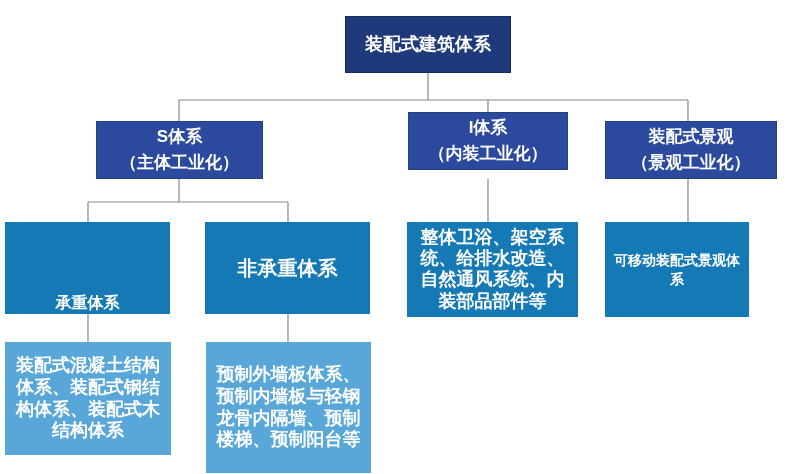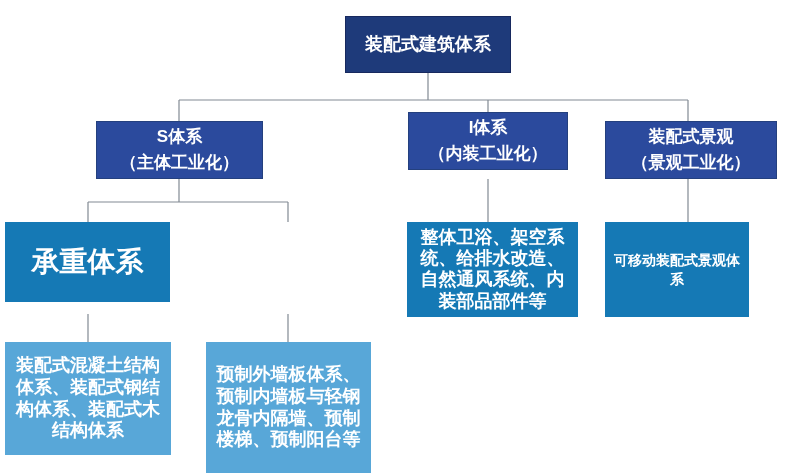--- a/index.html
+++ b/index.html
@@ -49,21 +49,21 @@
     font-size: 17px;
     line-height: 1.55;
   }
   #node-s-system   { left: 96px;  top: 121px; width: 167px; height: 58px; }
   #node-i-system   { left: 408px; top: 112px; width: 160px; height: 58px; }
   #node-landscape  { left: 605px; top: 121px; width: 172px; height: 58px; }
   
   .mid {
     background: var(--c-level3-bg, #1579b5);
   }
-  #node-load-bearing     { left: 5px;   top: 222px; width: 165px; height: 80px; font-size: 28px; }
+  #node-load-bearing     { left: 5px;   top: 222px; width: 165px; height: 92px; font-size: 16px; justify-content: flex-end; }
   #node-non-load-bearing { left: 205px; top: 222px; width: 165px; height: 92px; font-size: 20px; }
   #node-interior-items {
     left: 407px; top: 222px; width: 171px; height: 95px;
     font-size: 18px; line-height: 1.18;
     text-align: center; align-items: flex-start; justify-content: flex-start;
     padding: 5px 6px;
   }
   #node-movable-landscape {
     left: 605px; top: 222px; width: 144px; height: 95px;
     font-size: 14px; line-height: 1.3;
@@ -117,20 +117,23 @@
 
   <div class="node branch" id="node-landscape">
     <span>装配式景观</span>
     <span>（景观工业化）</span>
   </div>
 
   <div class="node mid" id="node-load-bearing">
     <span>承重体系</span>
   </div>
 
+  <div class="node mid" id="node-non-load-bearing">
+    <span>非承重体系</span>
+  </div>
 
   <div class="node mid" id="node-interior-items">
     <span>整体卫浴、架空系统、给排水改造、自然通风系统、内装部品部件等</span>
   </div>
 
   <div class="node mid" id="node-movable-landscape">
     <span>可移动装配式景观体系</span>
   </div>
 
   <div class="node leaf" id="node-structural-systems">

